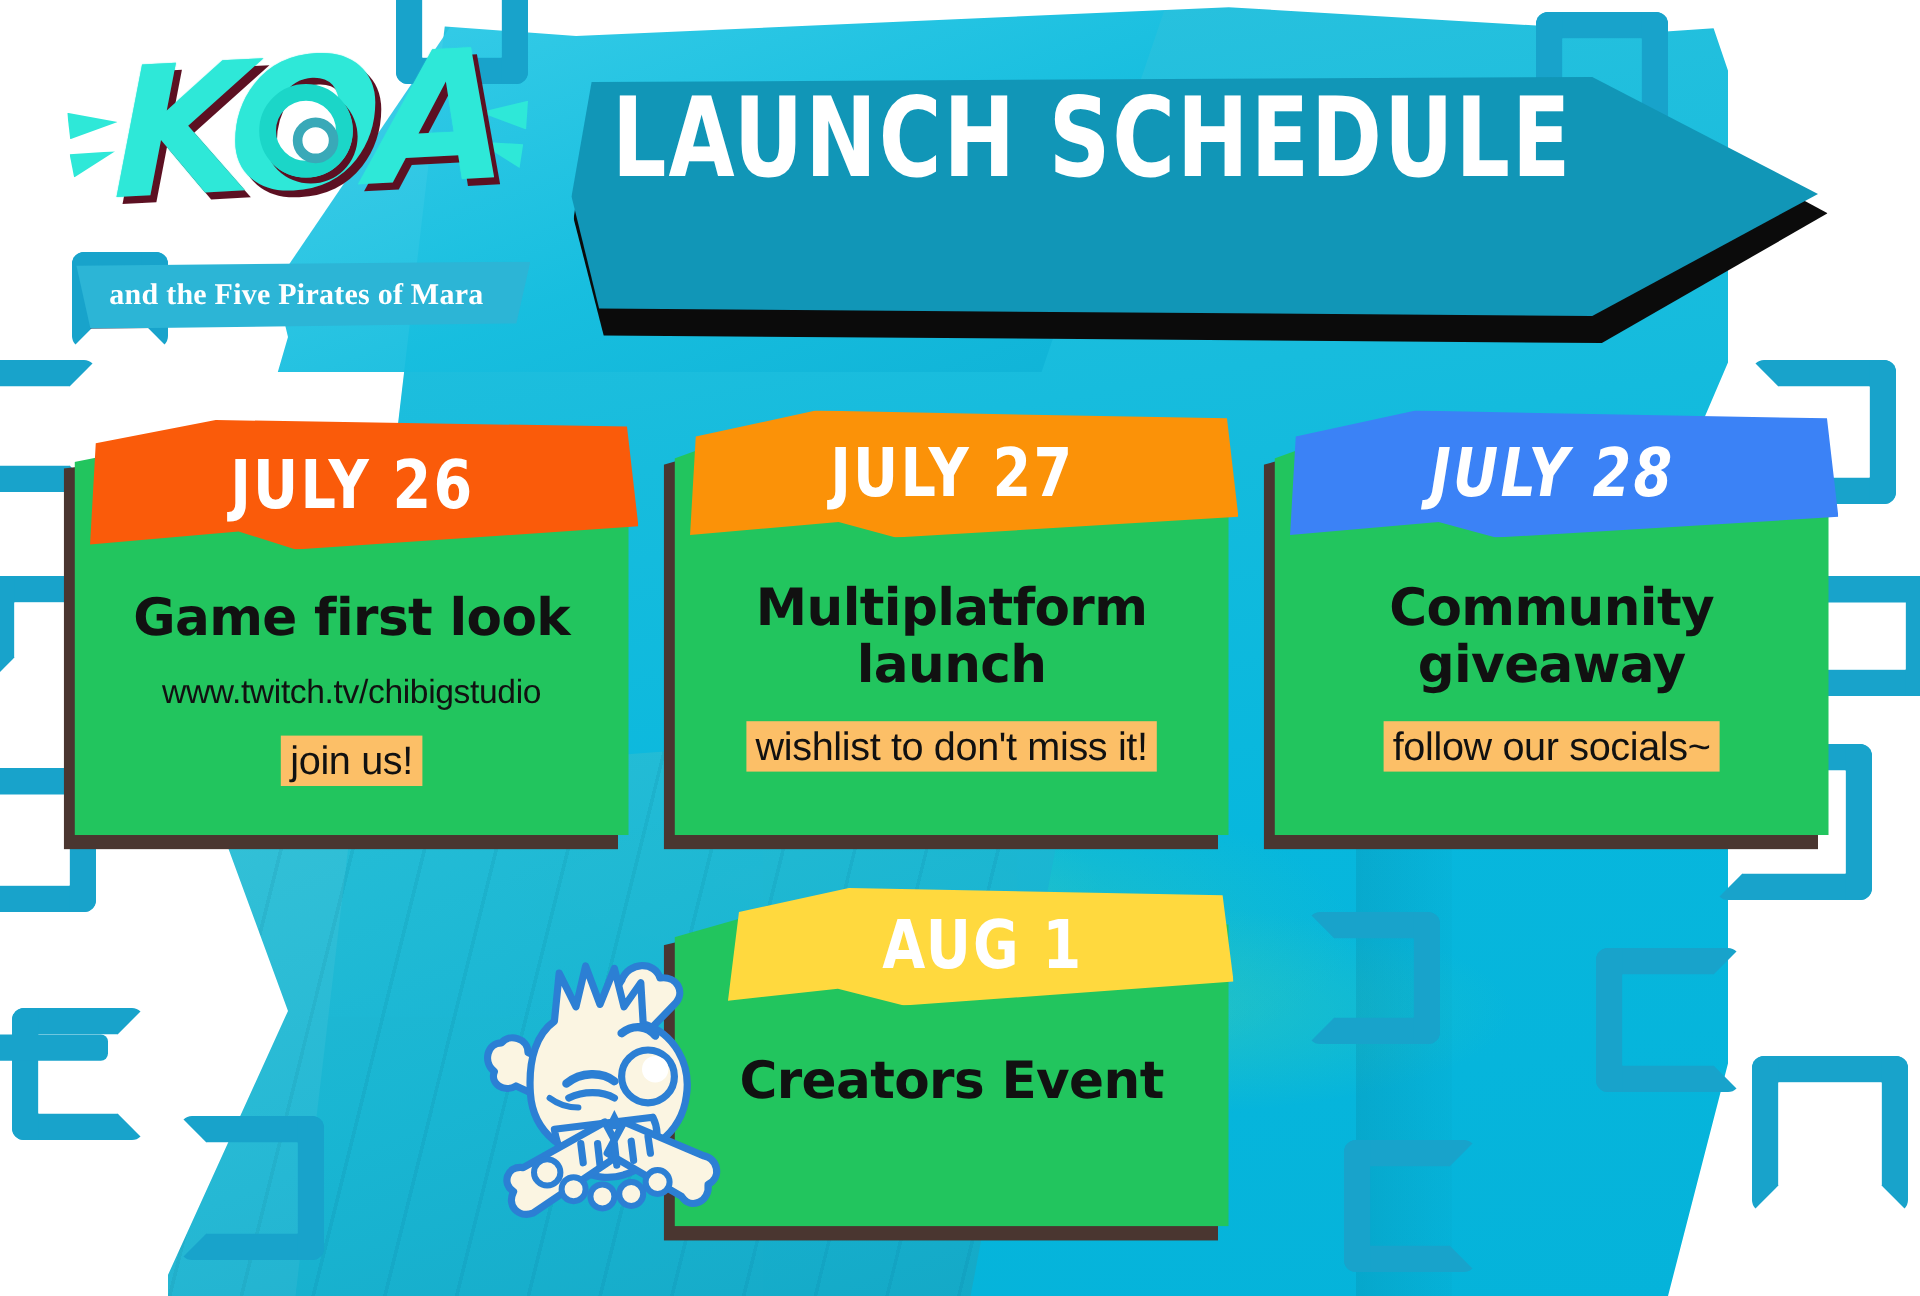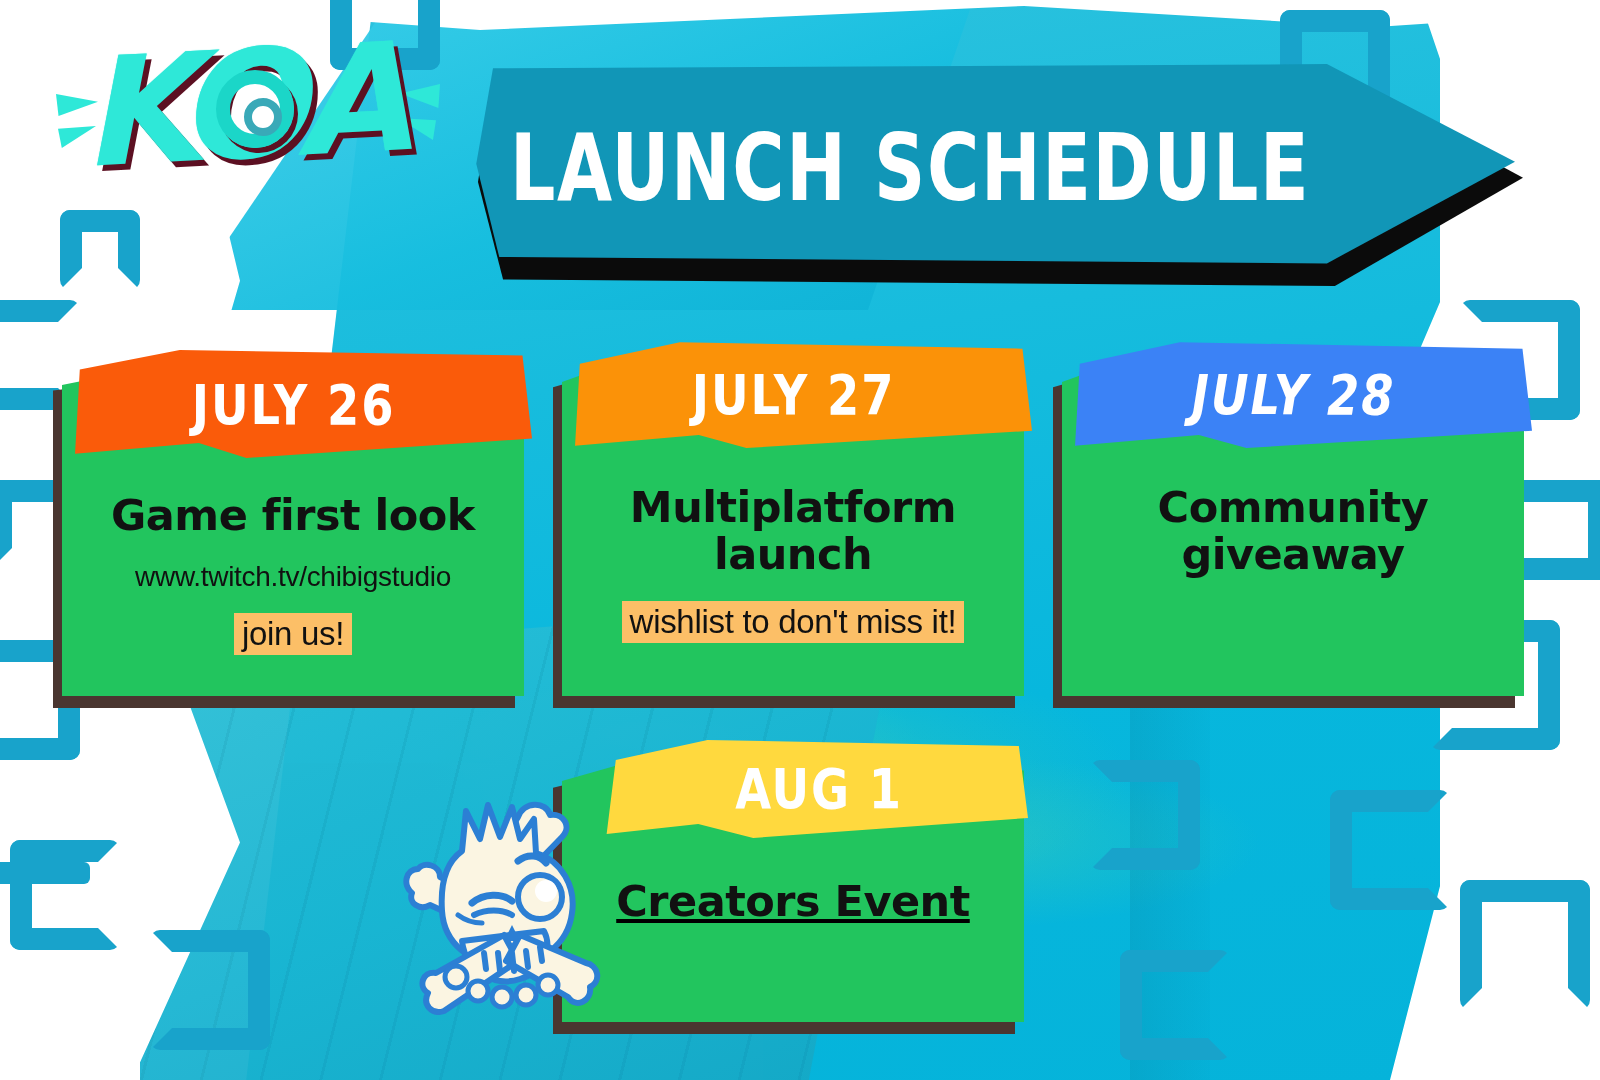--- a/index.html
+++ b/index.html
@@ -112,21 +112,21 @@
   }
   .hb-shadow {
     position:absolute; left:8px; top:14px; width:100%; height:100%;
     background:#0b0b0b;
     clip-path: polygon(1.5% 2%, 82% 0%, 100% 48%, 82% 99%, 2.4% 96%, 0% 50%);
   }
   .hb-body {
     position:absolute; left:0; top:0; width:100%; height:100%;
     background:#1196b7;
     clip-path: polygon(2.2% 3%, 82% 1%, 100% 47%, 82% 95%, 2.8% 92%, 0.6% 48%);
-    display:flex; align-items:center;
+    display:flex; align-items:flex-start;
   }
   .hb-title {
     margin-left:40px;
     font-family:"DejaVu Sans Condensed","Liberation Sans Narrow","Liberation Sans", sans-serif;
     font-size:92px; font-weight:bold; color:#fff;
     letter-spacing:2px; white-space:nowrap;
     transform:scaleX(.86); transform-origin:left center;
   }
 
   
@@ -199,20 +199,23 @@
   <div class="sp c" style="left:1090px;top:760px;width:110px;height:110px;"></div>
 </div>
 
 <div id="logo">
   <div class="logo-spark s1"></div>
   <div class="logo-spark s2"></div>
   <div class="logo-spark s3"></div>
   <div class="logo-spark s4"></div>
   <div class="logo-word">KOA</div>
   <div class="logo-ring"></div>
+  <div class="logo-ribbon">
+    <div class="logo-sub">and the Five Pirates of Mara</div>
+  </div>
 </div>
 
 <div id="header-banner">
   <div class="hb-shadow"></div>
   <div class="hb-body">
     <span class="hb-title">LAUNCH SCHEDULE</span>
   </div>
 </div>
 
 <div class="card" style="left:62px; top:372px; width:462px; height:324px;">
@@ -242,29 +245,30 @@
     <span class="date-text">JULY 27</span>
   </div>
 </div>
 
 <div class="card" style="left:1062px; top:362px; width:462px; height:334px;">
   <div class="card-shadow" style="clip-path:polygon(0% 4%,10% 0%,100% 2%,100% 100%,0% 100%);"></div>
   <div class="card-body" style="clip-path:polygon(0% 6%,12% 0%,100% 3%,100% 100%,0% 100%);">
     <div style="height:122px;"></div>
     <div class="card-title" style="max-width:330px;">Community giveaway</div>
     <div style="height:22px;"></div>
+    <div class="card-chip">follow our socials~</div>
   </div>
   <div class="date-banner" style="background:#3b82f6; clip-path:polygon(5% 22%,26% 2%,98% 8%,100% 84%,40% 100%,30% 88%,4% 98%);font-style:italic;">
     <span class="date-text">JULY 28</span>
   </div>
 </div>
 
 <div class="card" style="left:562px; top:760px; width:462px; height:262px;">
   <div class="card-shadow" style="clip-path:polygon(0% 6%,14% 0%,100% 3%,100% 100%,0% 100%);"></div>
-  <div class="card-body" style="clip-path:polygon(0% 8%,16% 0%,100% 4%,100% 100%,0% 100%);text-decoration:underline;">
+  <div class="card-body" style="clip-path:polygon(0% 8%,16% 0%,100% 4%,100% 100%,0% 100%);">
     <div style="height:118px;"></div>
     <div class="card-title">Creators Event</div>
     <div style="height:18px;"></div>
   </div>
   <div class="date-banner" style="left:8px; width:calc(100% - 4px); height:100px; background:#ffd93e; clip-path:polygon(10% 22%,30% 2%,98% 8%,100% 80%,40% 100%,28% 86%,8% 96%);">
     <span class="date-text" style="margin-left:40px;">AUG 1</span>
   </div>
 </div>
 
 <div id="skull">

